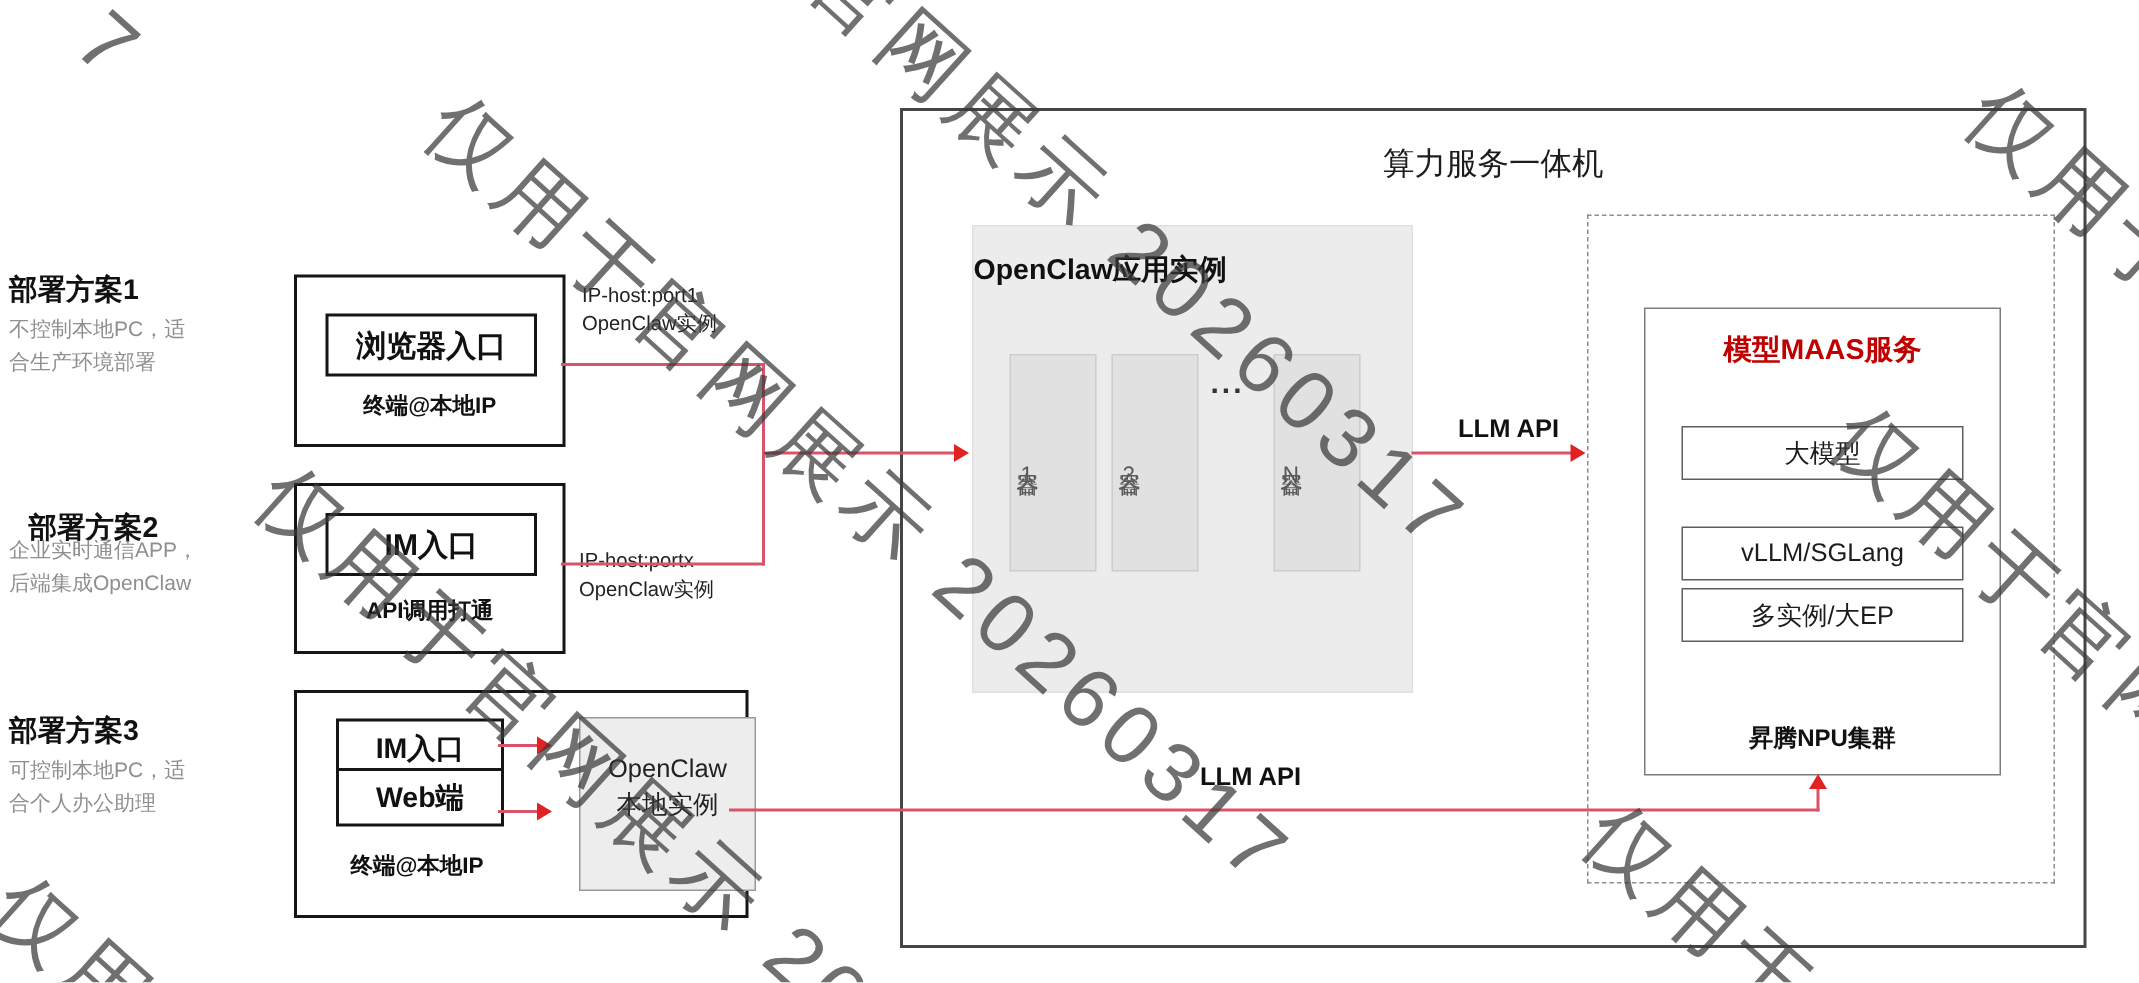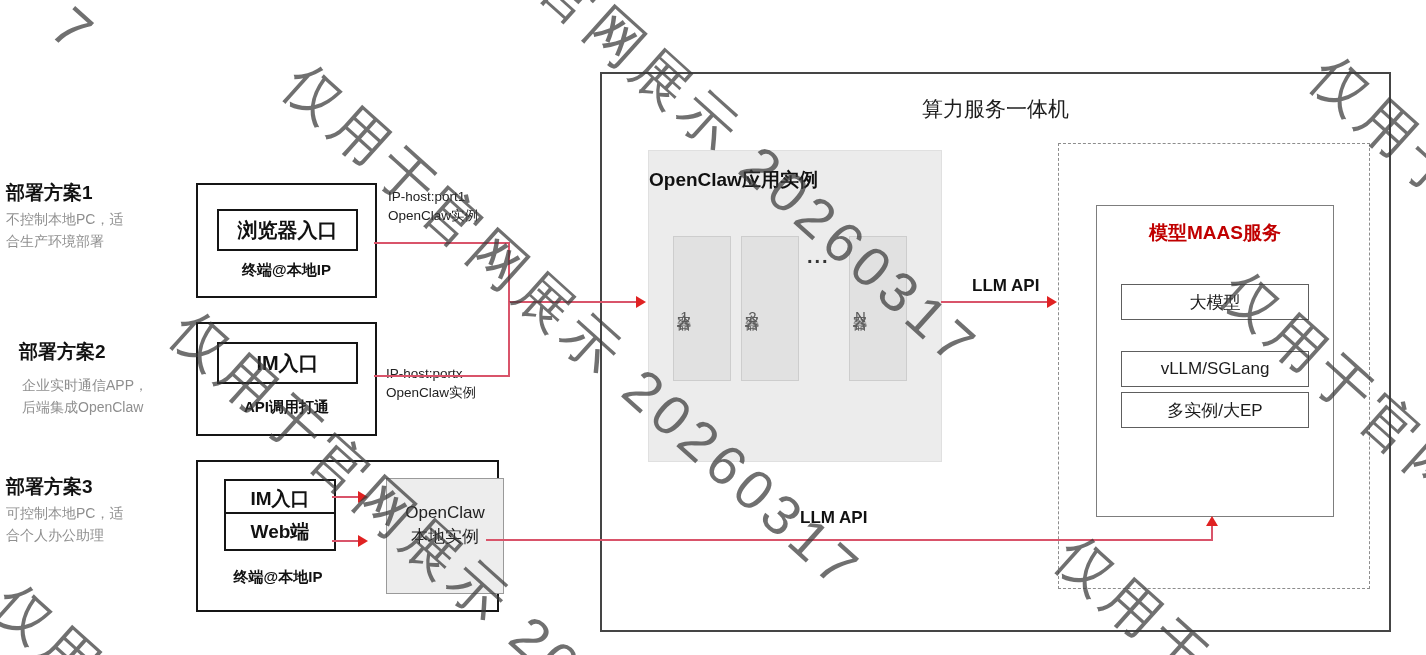--- a/index.html
+++ b/index.html
@@ -10,21 +10,21 @@
   
   .wm{
     position:absolute;z-index:60;pointer-events:none;white-space:nowrap;
     transform-origin:0 0;transform:rotate(42deg);
     font-size:56px;letter-spacing:6px;color:#3a3a3a;opacity:.72;font-weight:400;
   }
   
   .scheme-title{position:absolute;font-size:19px;font-weight:700;color:#111;}
   .scheme-desc{position:absolute;font-size:14px;line-height:1.55;color:#8f8f8f;white-space:pre-line;}
   .t1{left:6px;top:180px;} .d1{left:6px;top:209px;}
-  .t2{left:19px;top:327px;margin-top:12px;} .d2{left:6px;top:375px;margin-left:16px;}
+  .t2{left:19px;top:327px;margin-top:12px;} .d2{left:6px;top:356px;}
   .t3{left:6px;top:474px;} .d3{left:6px;top:503px;}
   
   .box{position:absolute;background:#fff;border:2px solid #151515;z-index:2;}
   .box1{left:196px;top:183px;width:177px;height:111px;}
   .box2{left:196px;top:322px;width:177px;height:110px;}
   .box3{left:196px;top:460px;width:299px;height:148px;}
   .entry-box{
     position:absolute;border:2px solid #151515;display:flex;align-items:center;justify-content:center;
     font-size:20px;font-weight:700;background:#fff;
   }
@@ -146,20 +146,21 @@
   <div class="rline" style="left:486px;top:539px;width:727px;height:2px;"></div>
   <div class="rline" style="left:1211px;top:525px;width:2px;height:16px;"></div>
   <div class="ah-up" style="left:1206px;top:516px;"></div>
 
   <div class="dashed-box"></div>
   <div class="maas">
     <div class="maas-title">模型MAAS服务</div>
     <div class="maas-item m2">vLLM/SGLang</div>
     <div class="maas-item m1">大模型</div>
     <div class="maas-item m3">多实例/大EP</div>
+    <div class="maas-footer">昇腾NPU集群</div>
   </div>
 
   <div class="wm" style="left:318px;top:48px;">仅用于官网展示 20260317</div>
   <div class="wm" style="left:205px;top:295px;">仅用于官网展示 20260317</div>
   <div class="wm" style="left:435px;top:-175px;">仅用于官网展示 20260317</div>
   <div class="wm" style="left:1255px;top:255px;">仅用于官网展示 20260317</div>
   <div class="wm" style="left:1090px;top:520px;">仅用于官网展示 20260317</div>
   <div class="wm" style="left:1345px;top:40px;">仅用于官网展示 20260317</div>
   <div class="wm" style="left:28px;top:568px;">仅用于官网展示 20260317</div>
   <div class="wm" style="left:82px;top:-6px;">7</div>

